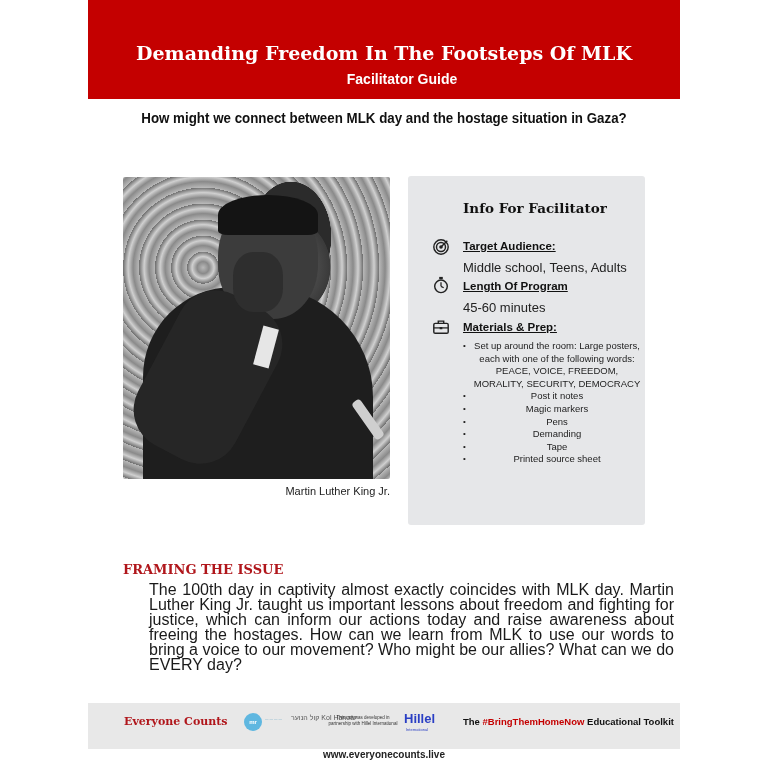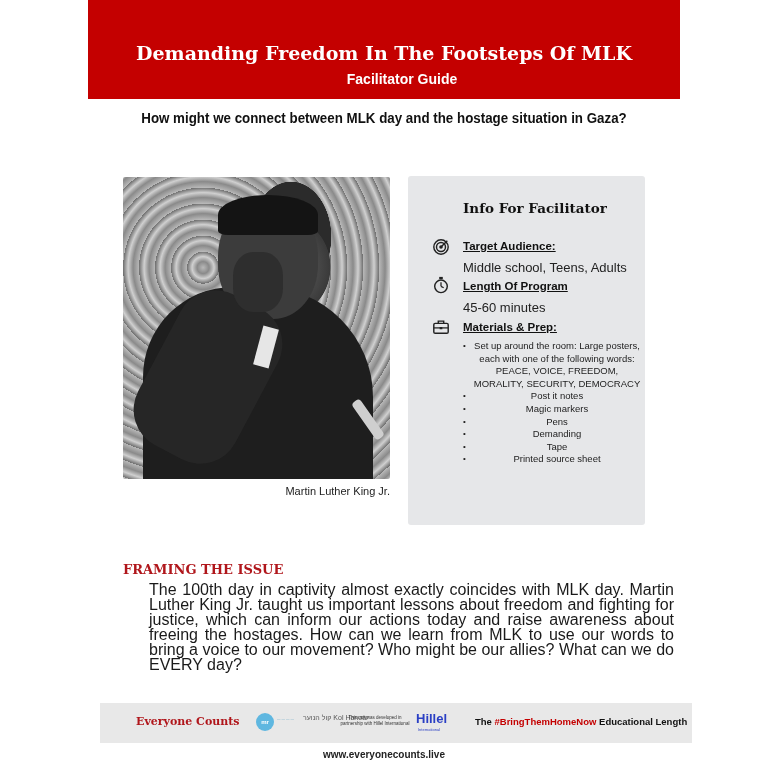--- a/index.html
+++ b/index.html
@@ -83,21 +83,21 @@
   .framing-title {
     position: absolute; left: 123px; top: 562px;
     font-family: "DejaVu Serif", serif; font-weight: bold; font-size: 13px; color: #b0161b;
   }
   .framing-body {
     position: absolute; left: 123px; top: 582px; width: 525px;
     font-size: 16px; line-height: 15px; color: #1a1a1a; text-align: justify; margin-left: 26px;
   }
 
   .footer-bar {
-    position: absolute; left: 100px; top: 703px; width: 592px; height: 40px;
+    position: absolute; left: 88px; top: 703px; width: 592px; height: 46px;
     background: #e8e8e8;
     text-decoration: underline;
   }
   .footer-bar .brand {
     position: absolute; left: 36px; top: 12px;
     font-family: "DejaVu Serif", serif; font-weight: bold; font-size: 11px; color: #b0161b;
   }
   .logo-circle {
     position: absolute; left: 156px; top: 10px; width: 18px; height: 18px; border-radius: 50%;
     background: #5fb7e0; color: #fff; font-size: 6px; text-align: center; line-height: 18px; font-weight: bold;
@@ -180,16 +180,16 @@
 <div class="framing-body">The 100th day in captivity almost exactly coincides with MLK day. Martin Luther King Jr. taught us important lessons about freedom and fighting for justice, which can inform our actions today and raise awareness about freeing the hostages. How can we learn from MLK to use our words to bring a voice to our movement? Who might be our allies? What can we do EVERY day?</div>
 
 <div class="footer-bar">
   <div class="brand">Everyone Counts</div>
   <div class="logo-circle">mr</div>
   <div class="logo-circle-text">— — — —</div>
   <div class="logo-kol">קול הנוער Kol Hanoar</div>
   <div class="partner-note">This unit was developed in partnership with Hillel International</div>
   <div class="logo-hillel">Hillel</div>
   <div class="logo-hillel-sub">International</div>
-  <div class="toolkit"><span>The </span><span class="hash">#BringThemHomeNow</span><span> Educational Length</span></div>
+  <div class="toolkit"><span>The </span><span class="hash">#BringThemHomeNow</span><span> Educational Toolkit</span></div>
 </div>
 
 <div class="website">www.everyonecounts.live</div>
 
 </body></html>

